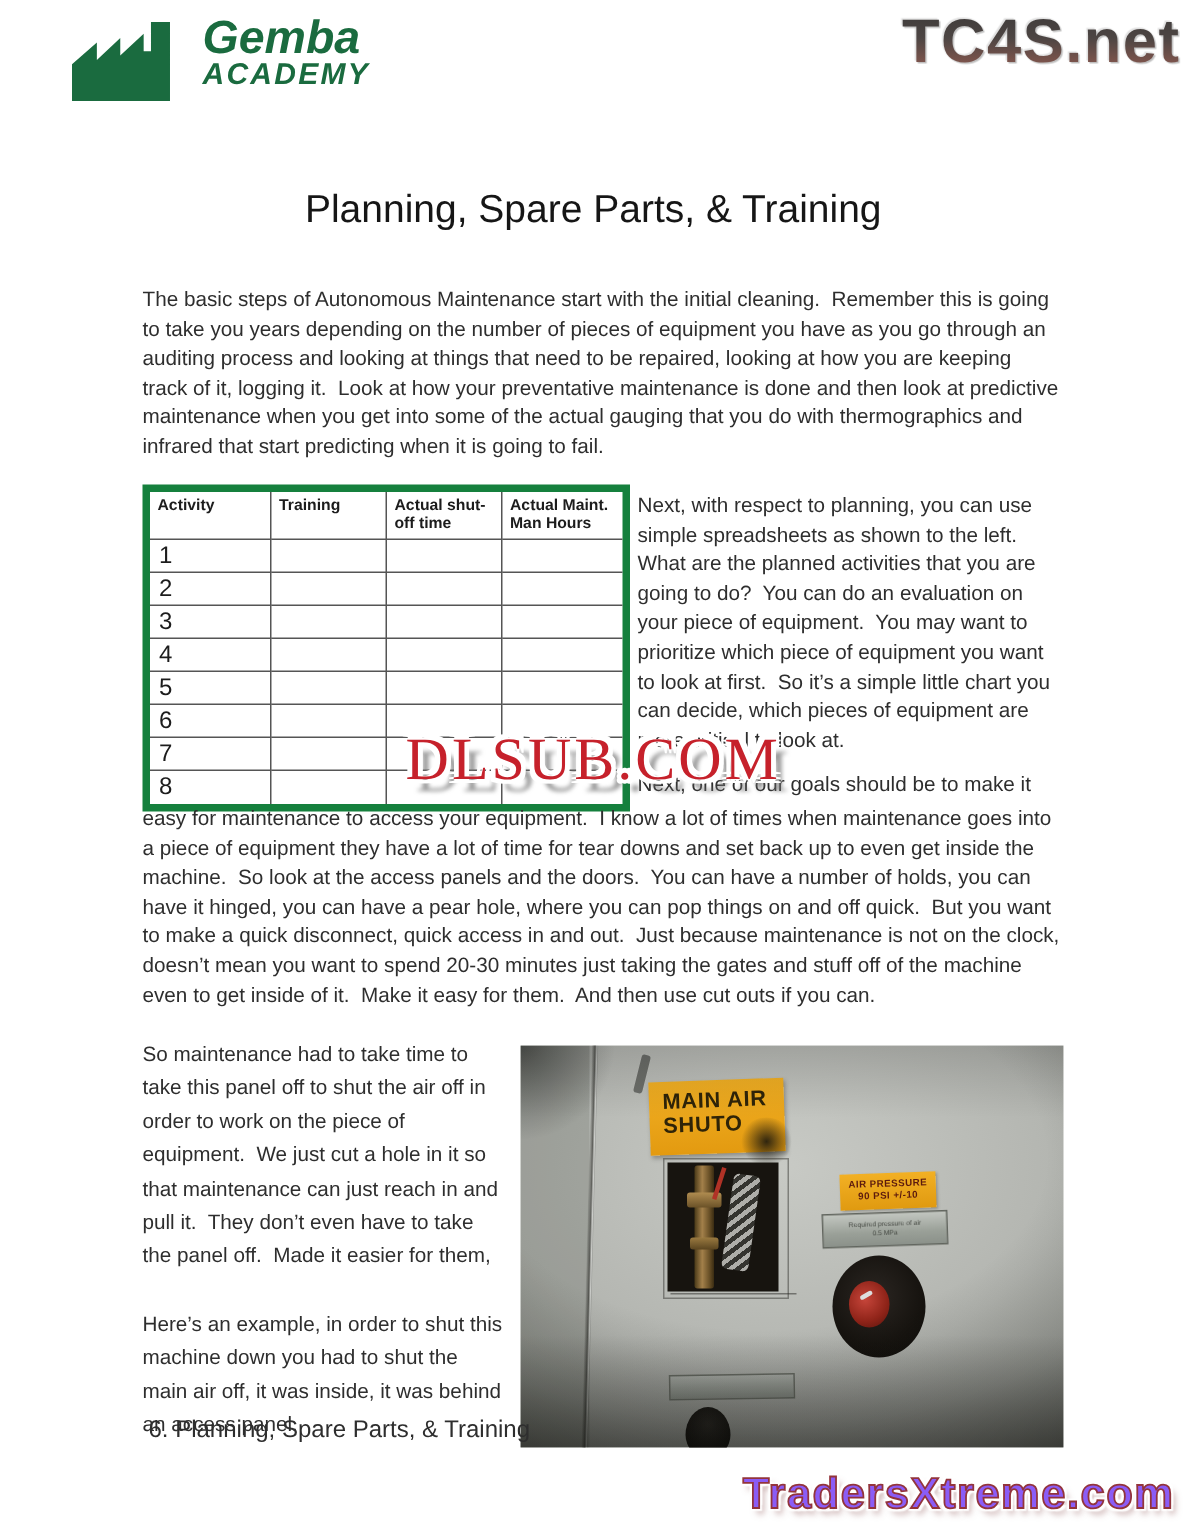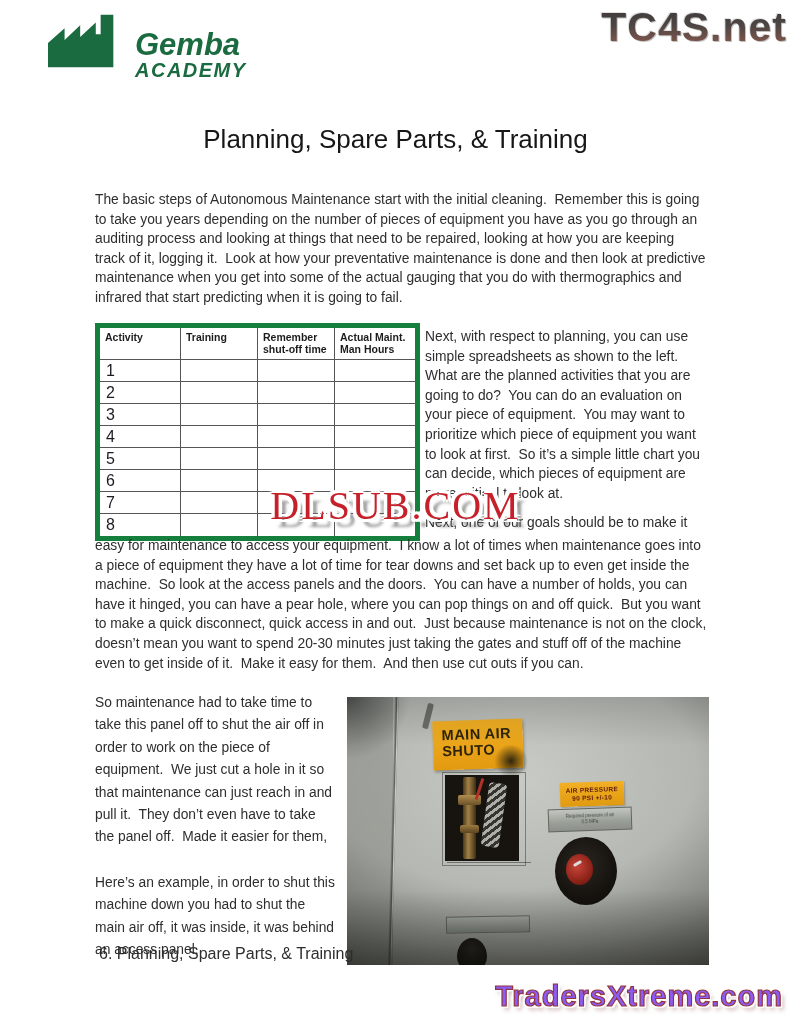--- a/index.html
+++ b/index.html
@@ -2,21 +2,21 @@
 <html><head>
 <meta charset="utf-8">
 <style>
   html,body{margin:0;padding:0;background:#ffffff;}
   .page{position:relative;width:791px;height:1024px;background:#fff;overflow:hidden;
         font-family:"Liberation Sans",sans-serif;color:#2e2e2e;}
 
   
   .logo{position:absolute;left:48px;top:10px;display:flex;align-items:flex-start;}
   .logo svg{display:block;}
-  .logo-text{margin-left:9px;margin-top:20px;}
+  .logo-text{margin-left:9px;margin-top:0;}
   .logo-brand{display:block;font-style:italic;font-weight:700;font-size:31px;line-height:29px;color:#1a6b3f;}
   .logo-sub{display:block;font-weight:700;font-size:20px;line-height:23px;letter-spacing:1.5px;color:#1a6b3f;font-style:italic;}
 
   .tc4s{position:absolute;top:4px;right:4px;font-size:41px;font-weight:800;letter-spacing:1px;
         background:linear-gradient(180deg,#413d3c 15%,#4c4543 45%,#7c544c 80%,#8f625a 100%);
         -webkit-background-clip:text;background-clip:text;color:#4a4240;-webkit-text-fill-color:transparent;
         filter:drop-shadow(1px 1px 0 rgba(185,185,185,.9)) drop-shadow(-1px -1px 0 rgba(210,210,210,.7));}
 
   
   .title{position:absolute;top:124px;left:0;width:100%;text-align:center;margin:0;
@@ -121,21 +121,21 @@
 
   <div class="tc4s">TC4S.net</div>
 
   <h1 class="title">Planning, Spare Parts, &amp; Training</h1>
 
   <p class="para intro">The basic steps of Autonomous Maintenance start with the initial cleaning.  Remember this is going to take you years depending on the number of pieces of equipment you have as you go through an auditing process and looking at things that need to be repaired, looking at how you are keeping track of it, logging it.  Look at how your preventative maintenance is done and then look at predictive maintenance when you get into some of the actual gauging that you do with thermographics and infrared that start predicting when it is going to fail.</p>
 
   <div class="ptable">
     <div class="th">Activity</div>
     <div class="th">Training</div>
-    <div class="th">Remember shut-off time</div>
+    <div class="th">Actual shut-off time</div>
     <div class="th">Actual Maint. Man Hours</div>
 
     <div class="td num">1</div>
     <div class="td"></div>
     <div class="td"></div>
     <div class="td"></div>
 
     <div class="td num">2</div>
     <div class="td"></div>
     <div class="td"></div>

